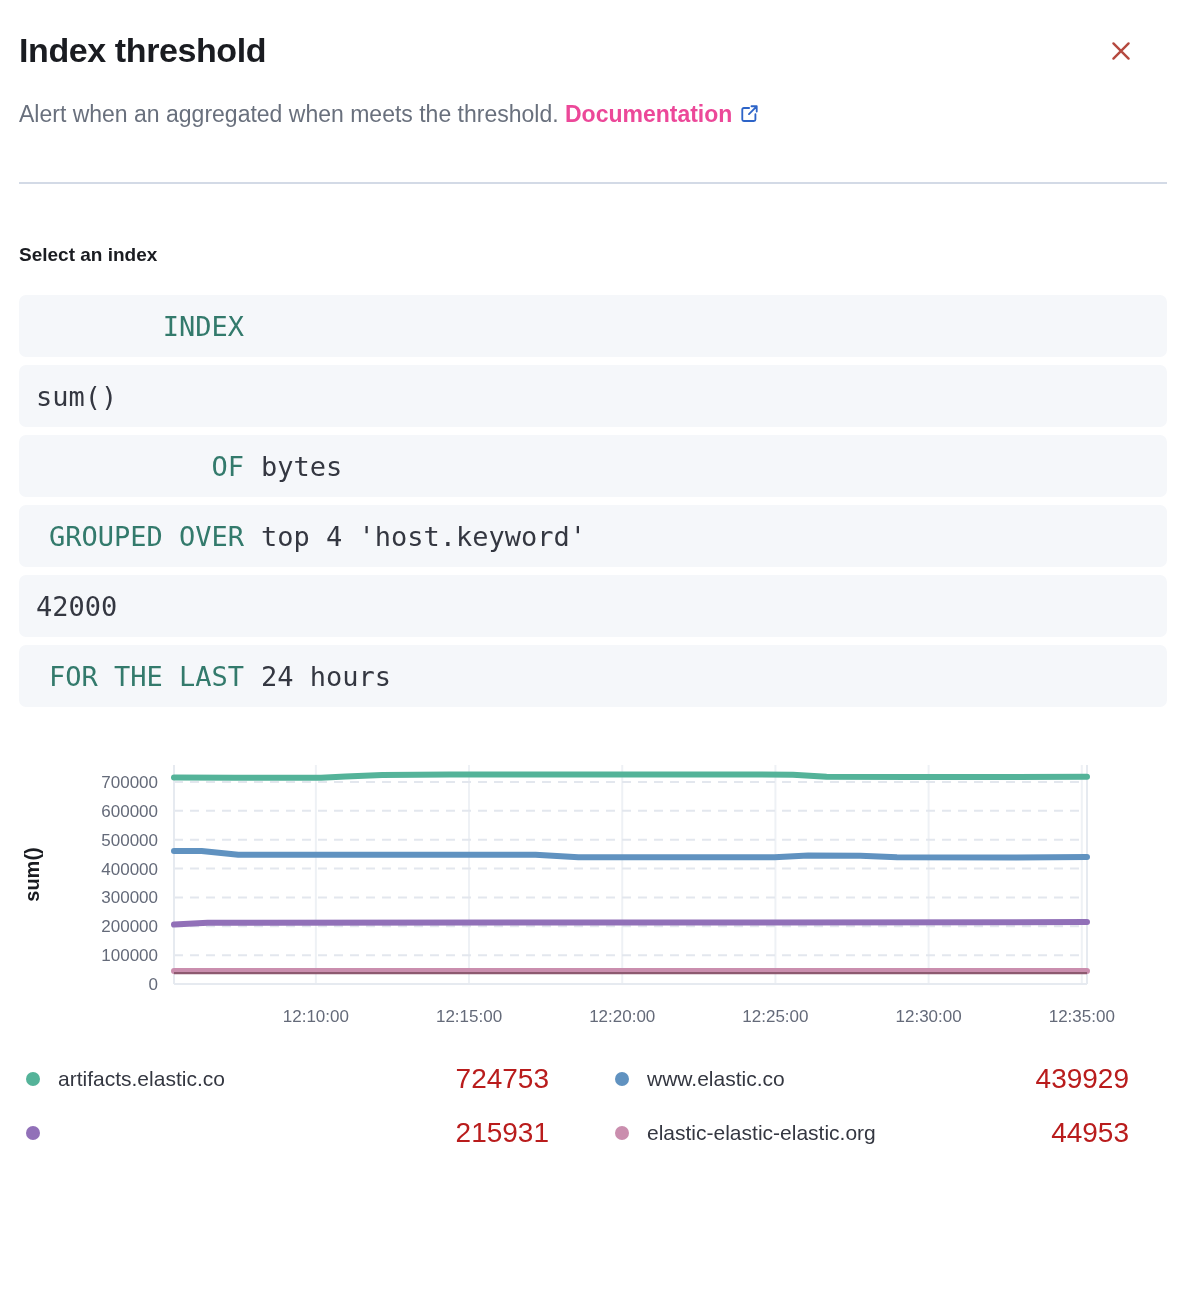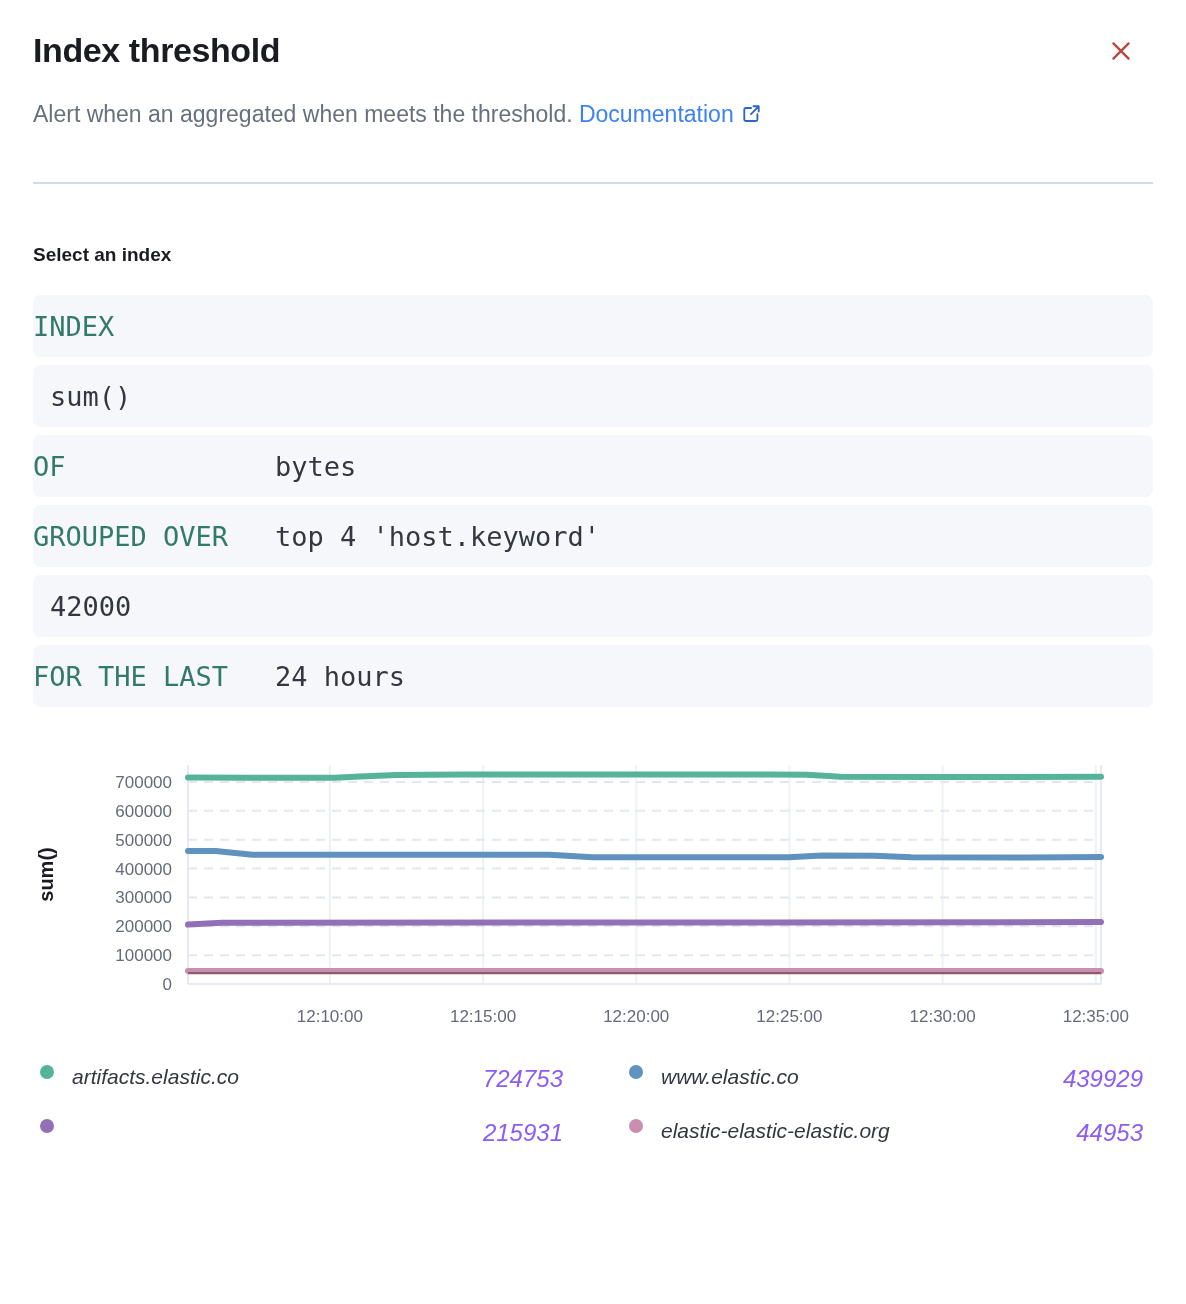--- a/index.html
+++ b/index.html
@@ -1,55 +1,55 @@
 <!DOCTYPE html>
 <html><head>
 <meta charset="utf-8">
 <style>
   html,body { margin:0; padding:0; }
   body {
     width:1186px; height:1304px; background:#ffffff;
     font-family:"Liberation Sans", sans-serif; color:#343741;
     overflow:hidden;
   }
-  .container { position:relative; padding:0 33px; }
+  .container { position:relative; padding:0 19px; }
 
   
   .page-header { padding-top:30px; }
   .page-title { margin:0; font-size:34px; line-height:40px; font-weight:700; color:#1a1c21; letter-spacing:-0.4px; }
   .close-btn { position:absolute; top:36px; right:50px; width:30px; height:30px; background:none; border:none; padding:2px; cursor:pointer; }
   .close-btn svg { display:block; }
   .subtitle { margin:28px 0 0; font-size:23px; line-height:32px; color:#69707d; }
-  .doc-link { color:#3b82f6; text-decoration:none; }
+  .doc-link { color:#ec4899; text-decoration:none;font-weight:bold; }
   .doc-link svg { vertical-align:-2px; margin-left:7px; }
   .divider { border:none; border-top:2px solid #d3dae6; margin:52px 0 0; }
 
   
   .section-heading { margin:55px 0 24px; font-size:19px; line-height:32px; font-weight:700; color:#1a1c21; }
   .section-heading.second { margin-top:64px; }
 
   .expr-row {
     display:flex; align-items:center; width:100%; height:62px;
     background:#f5f7fa; border:none; border-radius:7px; margin-bottom:8px;
     font-family:"DejaVu Sans Mono","Liberation Mono",monospace; font-size:27px;
     text-align:left; padding:0; cursor:pointer; box-sizing:border-box;
   }
-  .expr-keyword { flex:0 0 225px; color:#337a6c; white-space:pre; }
+  .expr-keyword { flex:0 0 225px; text-align:right; color:#337a6c; white-space:pre; }
   .expr-value { margin-left:17px; color:#343741; white-space:pre; }
 
   
   .chart-wrap { margin-top:40px; position:relative; height:300px; }
   .chart-wrap svg { display:block; }
 
   
   .legend { display:grid; grid-template-columns:530px 521px; column-gap:59px; row-gap:27px; margin-top:18px; }
-  .legend-item { display:flex; height:27px; padding-left:7px; font-size:21px; color:#343741;font-style:italic; }
+  .legend-item { display:flex; align-items:center; height:27px; padding-left:7px; font-size:21px; color:#343741; }
   .legend-dot { width:14px; height:14px; border-radius:50%; flex:0 0 14px; margin-right:18px; background:#999; }
   .legend-label { white-space:nowrap; }
-  .legend-value { margin-left:auto; font-size:24px; color:#8b5cf6; }
+  .legend-value { margin-left:auto; font-size:28px; color:#b91c1c; }
 </style>
 </head>
 <body>
 
 <div class="container">
 
   <header class="page-header">
     <h1 class="page-title">Index threshold</h1>
     <button class="close-btn" aria-label="Close">
       <svg width="26" height="26" viewBox="0 0 24 24">

